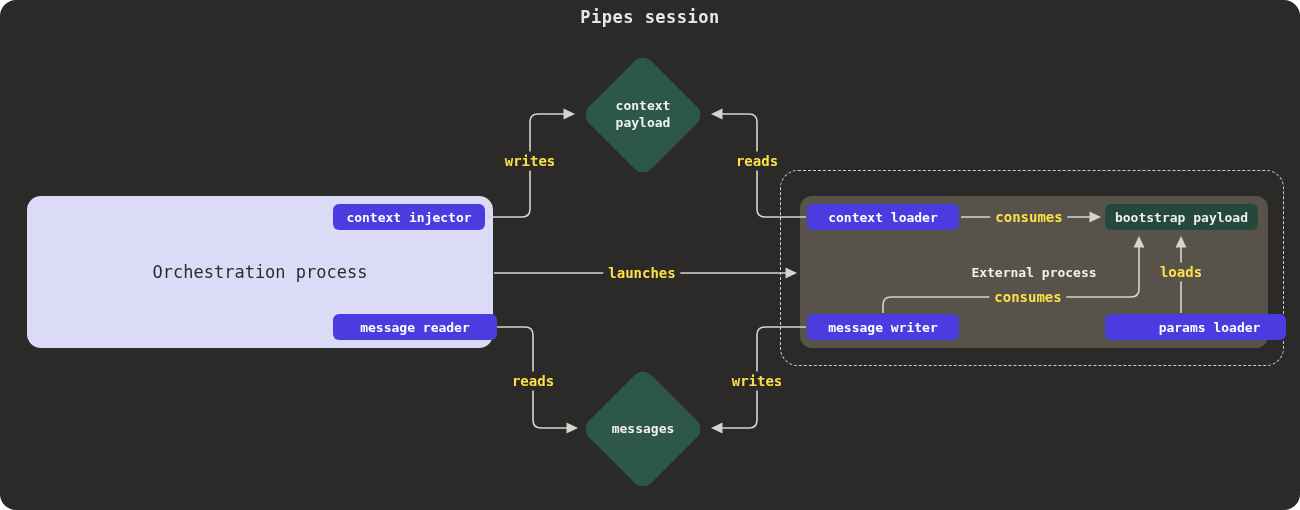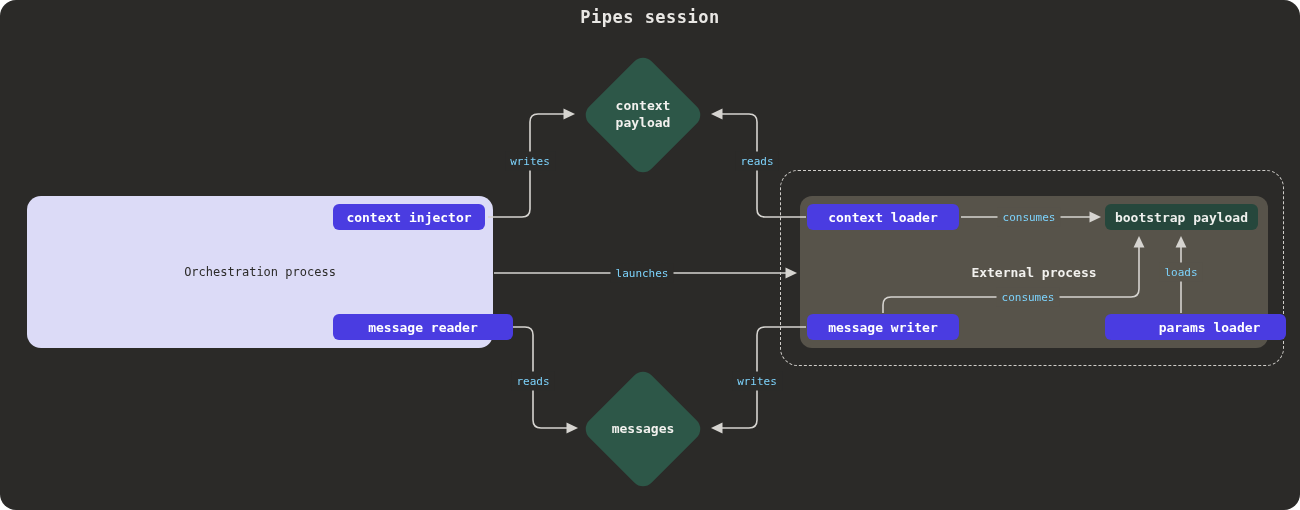--- a/index.html
+++ b/index.html
@@ -63,21 +63,21 @@
   .orchestration-label {
     position: absolute;
     left: 27px;
     top: 196px;
     width: 466px;
     height: 152px;
     display: flex;
     align-items: center;
     justify-content: center;
     color: #2c2b29;
-    font-size: 12px;
+    font-size: 17px;
   }
   
   .external-env-box {
     position: absolute;
     left: 780px;
     top: 170px;
     width: 504px;
     height: 196px;
     border: 1.5px dashed #cfcdc9;
     border-radius: 18px;
@@ -136,26 +136,27 @@
     left: 0; top: 0;
     width: 1300px;
     height: 510px;
     z-index: 2;
     pointer-events: none;
   }
   
   .edge-label {
     position: absolute;
     transform: translate(-50%, -50%);
-    color: #7dd3fc;
-    font-size: 11px;
+    color: #fde047;
+    font-size: 14px;
     line-height: 17px;
     padding: 1px 5px;
     white-space: nowrap;
     z-index: 4;
+    font-weight: bold;
   }
   .edge-label.on-canvas  { background: #2b2a28; }
   .edge-label.on-process { background: #57534a; }
 </style>
 </head>
 <body>
 
 <div class="canvas">
 
   <div class="diagram-title">Pipes session</div>
@@ -163,21 +164,21 @@
   <div class="diamond-shape" style="left:599px; top:71px;"></div>
   <div class="diamond-label" style="left:583px; top:71px;">context
 payload</div>
 
   <div class="diamond-shape" style="left:599px; top:385px;"></div>
   <div class="diamond-label" style="left:583px; top:385px;">messages</div>
 
   <div class="orchestration-box"></div>
   <div class="orchestration-label">Orchestration process</div>
   <div class="chip purple" style="left:333px; top:204px; width:152px;">context injector</div>
-  <div class="chip purple" style="left:333px; top:314px; width:180px;">message reader</div>
+  <div class="chip purple" style="left:333px; top:314px; width:164px;">message reader</div>
 
   <div class="external-env-box"></div>
   <div class="external-process-box"></div>
   <div class="external-process-label">External process</div>
   <div class="chip purple" style="left:807px; top:204px; width:152px;">context loader</div>
   <div class="chip green" style="left:1105px; top:204px; width:153px;">bootstrap payload</div>
   <div class="chip purple" style="left:807px; top:314px; width:152px;">message writer</div>
   <div class="chip purple" style="left:1105px; top:314px; width:153px;padding-left:28px;">params loader</div>
 
   <svg class="edges-svg" viewBox="0 0 1300 510">

